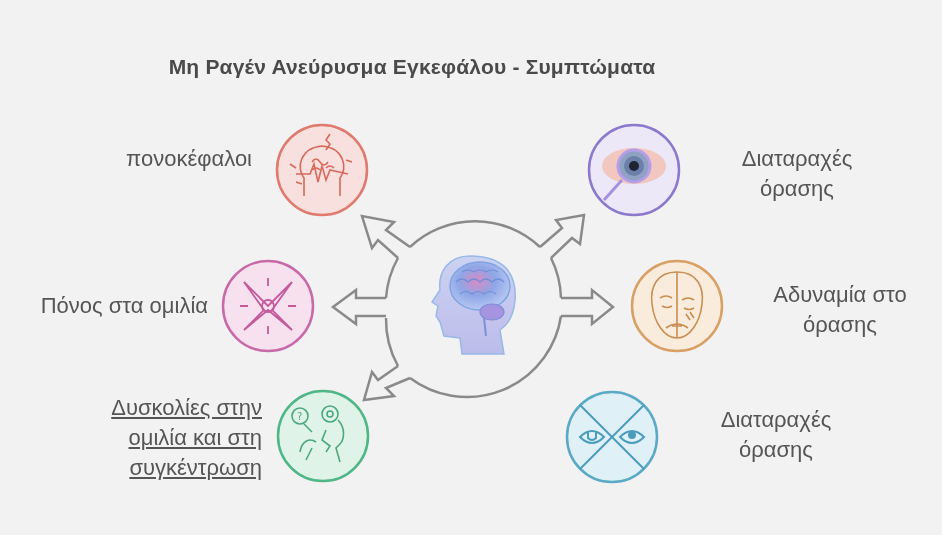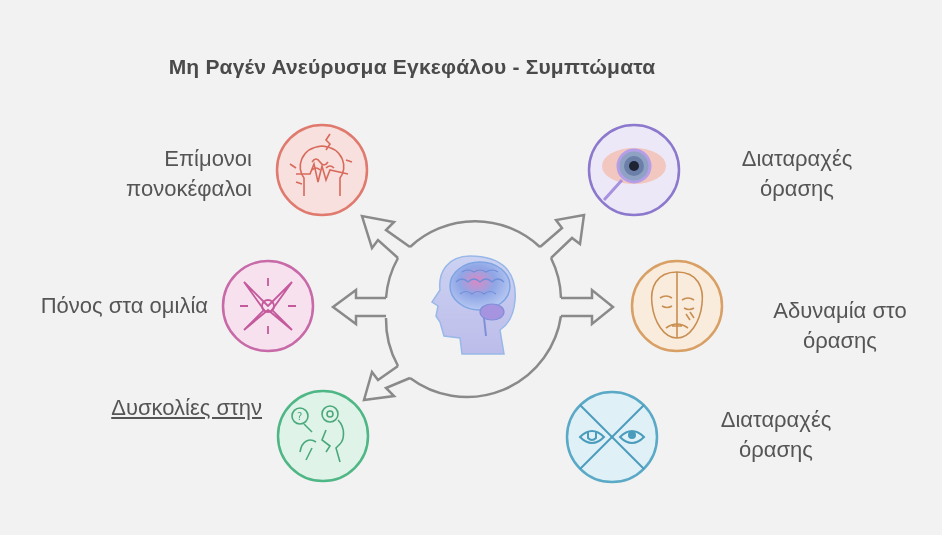--- a/index.html
+++ b/index.html
@@ -140,38 +140,39 @@
       <line x1="644" y1="405" x2="580" y2="469"></line>
       <path d="M 580 437 q 12 -12 24 0 q -12 12 -24 0 Z"></path>
       <path d="M 620 437 q 12 -12 24 0 q -12 12 -24 0 Z"></path>
       <path d="M 588 432 L 588 438 q 4 4 8 0 L 596 432"></path>
     </g>
     <circle cx="632" cy="435" r="4" fill="#4a9cbc"></circle>
   </g>
 </svg>
 
 <div class="label left" style="left: 60px; top: 144px; width: 192px;">
-  <span>Επίμονοι</span>
   <span>πονοκέφαλοι</span>
 </div>
 
 <div class="label left" style="left: 10px; top: 291px; width: 198px;">
   <span>Πόνος στα ομιλία</span>
 </div>
 
 <div class="label left" style="left: 52px; top: 393px; width: 210px; text-decoration: underline;">
   <span>Δυσκολίες στην</span>
+  <span>ομιλία και στη</span>
+  <span>συγκέντρωση</span>
 </div>
 
 <div class="label right" style="left: 697px; top: 144px; width: 200px;">
   <span>Διαταραχές</span>
   <span>όρασης</span>
 </div>
 
-<div class="label right" style="left: 740px; top: 280px; width: 200px; margin-top: 16px;">
+<div class="label right" style="left: 740px; top: 280px; width: 200px;">
   <span>Αδυναμία στο</span>
   <span>όρασης</span>
 </div>
 
 <div class="label right" style="left: 676px; top: 405px; width: 200px;">
   <span>Διαταραχές</span>
   <span>όρασης</span>
 </div>
 
 </body></html>

